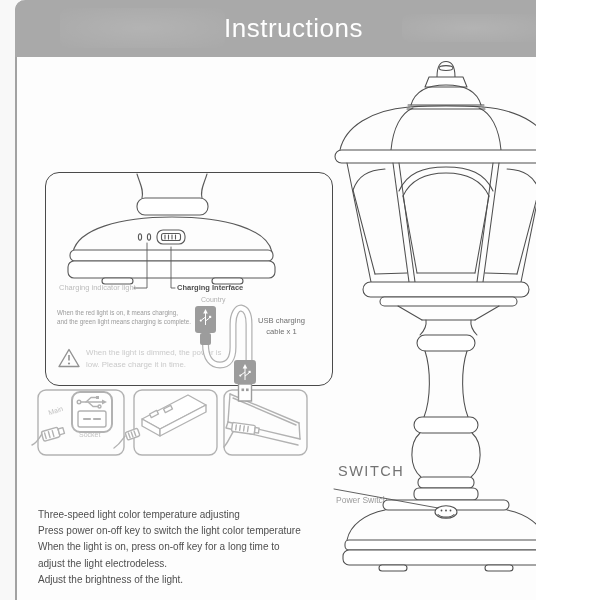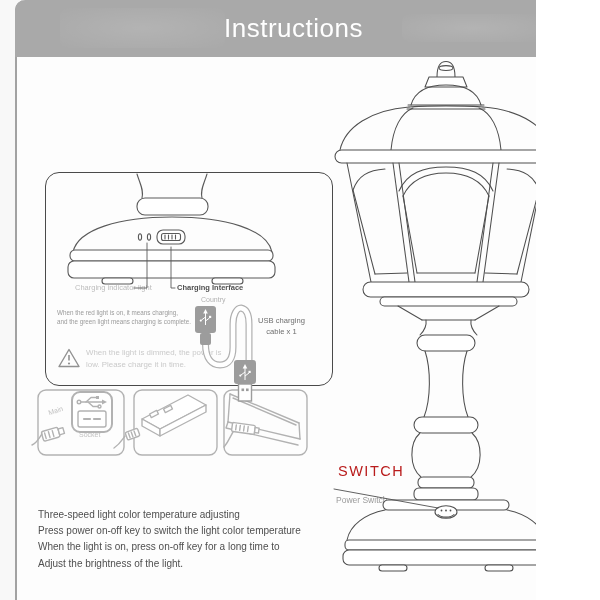--- a/index.html
+++ b/index.html
@@ -23,21 +23,21 @@
   .lbl-dark{color:#4f4f4f;font-size:7.5px;font-weight:bold;}
   .note{color:#9a9a9a;font-size:6.3px;line-height:8.6px;white-space:nowrap;}
   .warn-text{color:#cacaca;font-size:7.9px;line-height:11.5px;white-space:nowrap;}
   .country{color:#b2b2b2;font-size:7px;}
   .cable-lbl{color:#6e6e6e;font-size:7.6px;line-height:10.5px;white-space:nowrap;}
   .man-lbl{color:#c2c2c2;font-size:7px;transform:rotate(-18deg);}
   .socket-lbl{color:#c2c2c2;font-size:7px;width:24px;word-break:break-all;line-height:9px;white-space:normal;}
   .caption{position:absolute;left:30px;top:456px;width:285px;text-align:center;
            color:#8b8b8b;font-size:8.3px;}
   .ps-lbl{color:#9b9b9b;font-size:8.5px;}
-  .sw-lbl{color:#b91c1c;font-size:14.5px;letter-spacing:1.5px;}
+  .sw-lbl{color:#737373;font-size:14.5px;letter-spacing:1.5px;}
   .para{position:absolute;left:38px;top:507px;color:#4f4f4f;font-size:10px;line-height:16.2px;}
   .para div{white-space:nowrap;}
 </style>
 </head>
 <body>
 
 <div class="page">
 
   <div class="card"></div>
 
@@ -173,21 +173,21 @@
       </g>
     </g>
   </svg>
 
   <svg class="abs" style="left:57px;top:347px;z-index:4;" width="24" height="22" viewBox="0 0 24 22">
     <path d="M12,2.5 L22,19.5 L2,19.5 Z" fill="none" stroke="#919191" stroke-width="1.4" stroke-linejoin="round"></path>
     <line x1="12" y1="8" x2="12" y2="13.5" stroke="#919191" stroke-width="1.6"></line>
     <circle cx="12" cy="16.5" r="1.1" fill="#919191"></circle>
   </svg>
 
-  <span class="lbl lbl-light" style="left:59px;top:283px;margin-left:16px;">Charging indicator light</span>
+  <span class="lbl lbl-light" style="left:59px;top:283px;">Charging indicator light</span>
   <span class="lbl lbl-dark" style="left:177px;top:283px;">Charging Interface</span>
   <div class="lbl note" style="left:57px;top:309px;">
     <div>When the red light is on, it means charging,</div>
     <div>and the green light means charging is complete.</div>
   </div>
   <span class="lbl country" style="left:201px;top:296px;">Country</span>
   <div class="lbl cable-lbl" style="left:258px;top:316px;text-align:center;">
     <div>USB charging</div>
     <div>cable x 1</div>
   </div>
@@ -277,16 +277,17 @@
     </g>
   </svg>
 
   <span class="lbl ps-lbl" style="left:336px;top:449px;margin-top:46px;">Power Switch</span>
   <span class="lbl sw-lbl" style="left:338px;top:463px;">SWITCH</span>
 
   <div class="para">
     <div>Three-speed light color temperature adjusting</div>
     <div>Press power on-off key to switch the light color temperature</div>
     <div>When the light is on, press on-off key for a long time to</div>
+    <div>adjust the light electrodeless.</div>
     <div>Adjust the brightness of the light.</div>
   </div>
 
 </div>
 
 </body></html>

